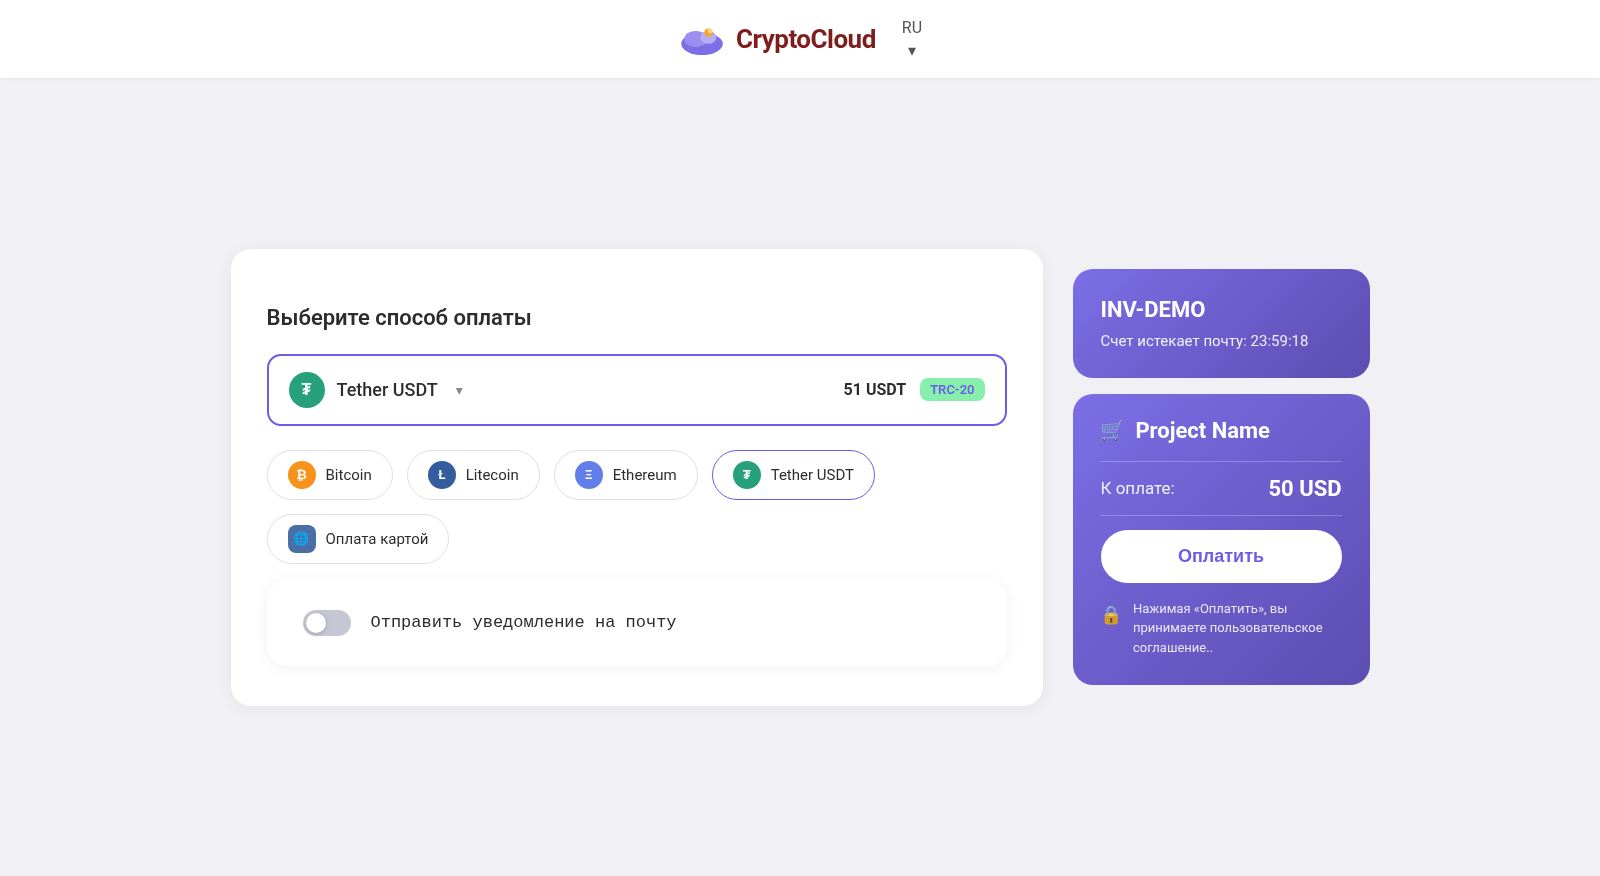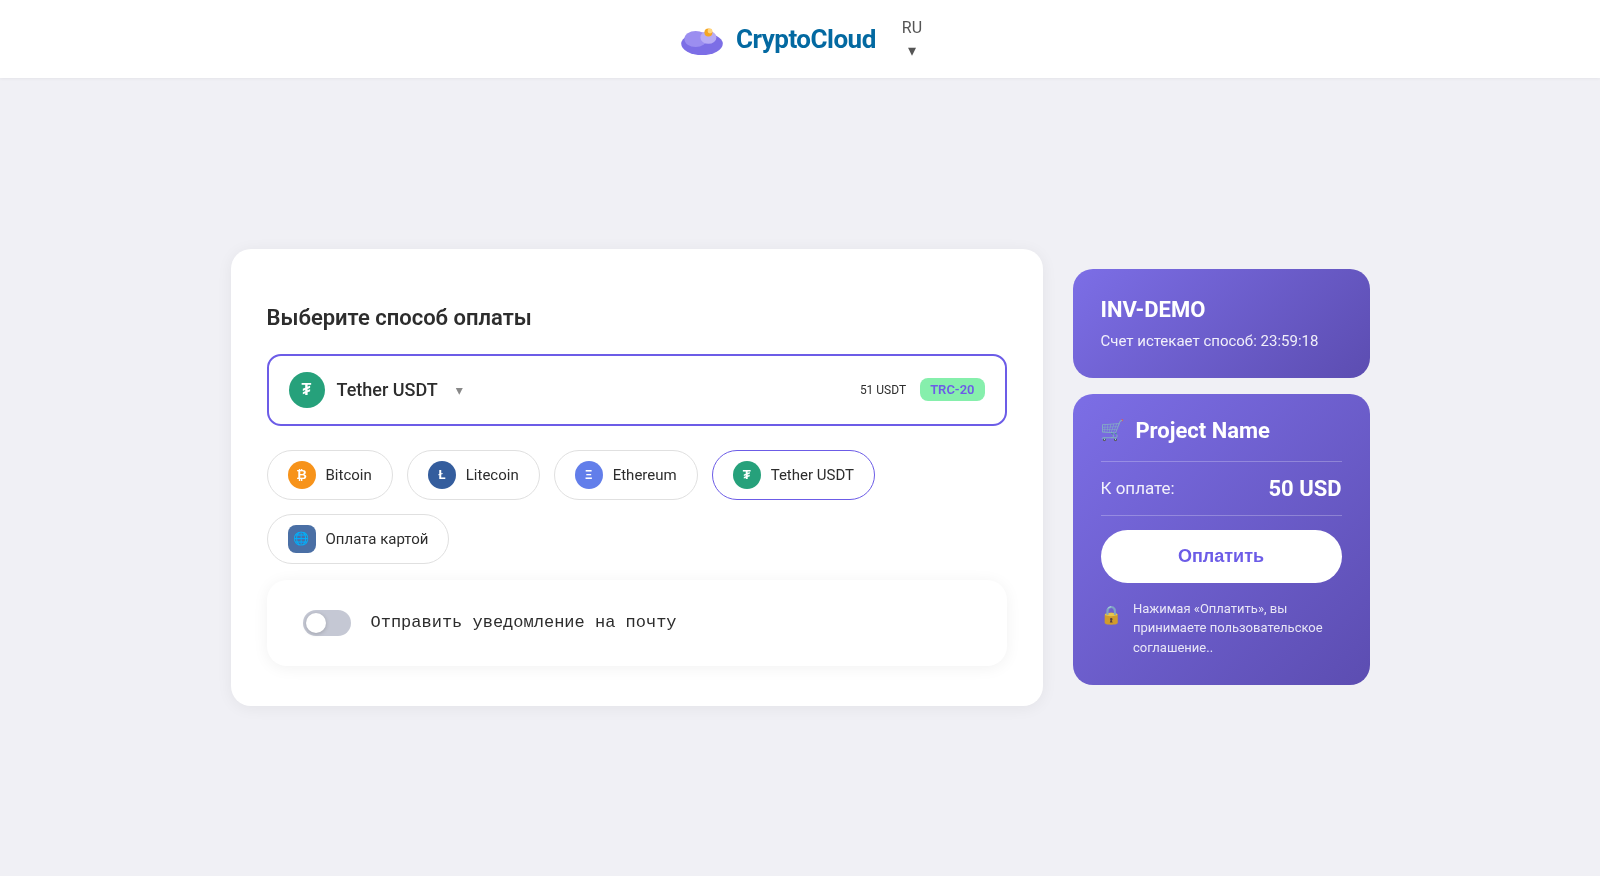--- a/index.html
+++ b/index.html
@@ -23,21 +23,21 @@
       align-items: center;
       gap: 10px;
     }
     .logo-icon {
       width: 48px;
       height: 36px;
     }
     .logo-text {
       font-size: 26px;
       font-weight: 700;
-      color: #0369a1;
+      color: #7f1d1d;
       letter-spacing: -0.5px;
     }
     .lang-selector {
       display: flex;
       align-items: center;
       gap: 4px;
       margin-left: 16px;
       font-size: 16px;
       color: #555;
       cursor: pointer;
@@ -100,22 +100,22 @@
       color: #888;
       font-size: 14px;
       margin-left: 6px;
     }
     .amount-area {
       display: flex;
       align-items: center;
       gap: 14px;
     }
     .amount-value {
-      font-size: 12px;
-      font-weight: 400;
+      font-size: 16px;
+      font-weight: 700;
       color: #2d2d2d;
     }
     .network-badge {
       background: #86efac;
       color: #6c5ce7;
       border-radius: 8px;
       padding: 4px 10px;
       font-size: 13px;
       font-weight: 600;
     }
@@ -332,21 +332,21 @@
       </div>
       <span class="notification-label">Отправить уведомление на почту</span>
     </div>
   </div>
 
   <div class="right-panel">
 
     <div class="invoice-card">
       <div class="invoice-id">INV-DEMO</div>
       <div class="invoice-timer">
-        <span>Счет истекает способ:</span>
+        <span>Счет истекает почту:</span>
         <span>23:59:18</span>
       </div>
     </div>
 
     <div class="project-card">
       <div class="project-header">
         <span class="cart-icon">🛒</span>
         <span>Project Name</span>
       </div>
       <div class="divider"></div>

